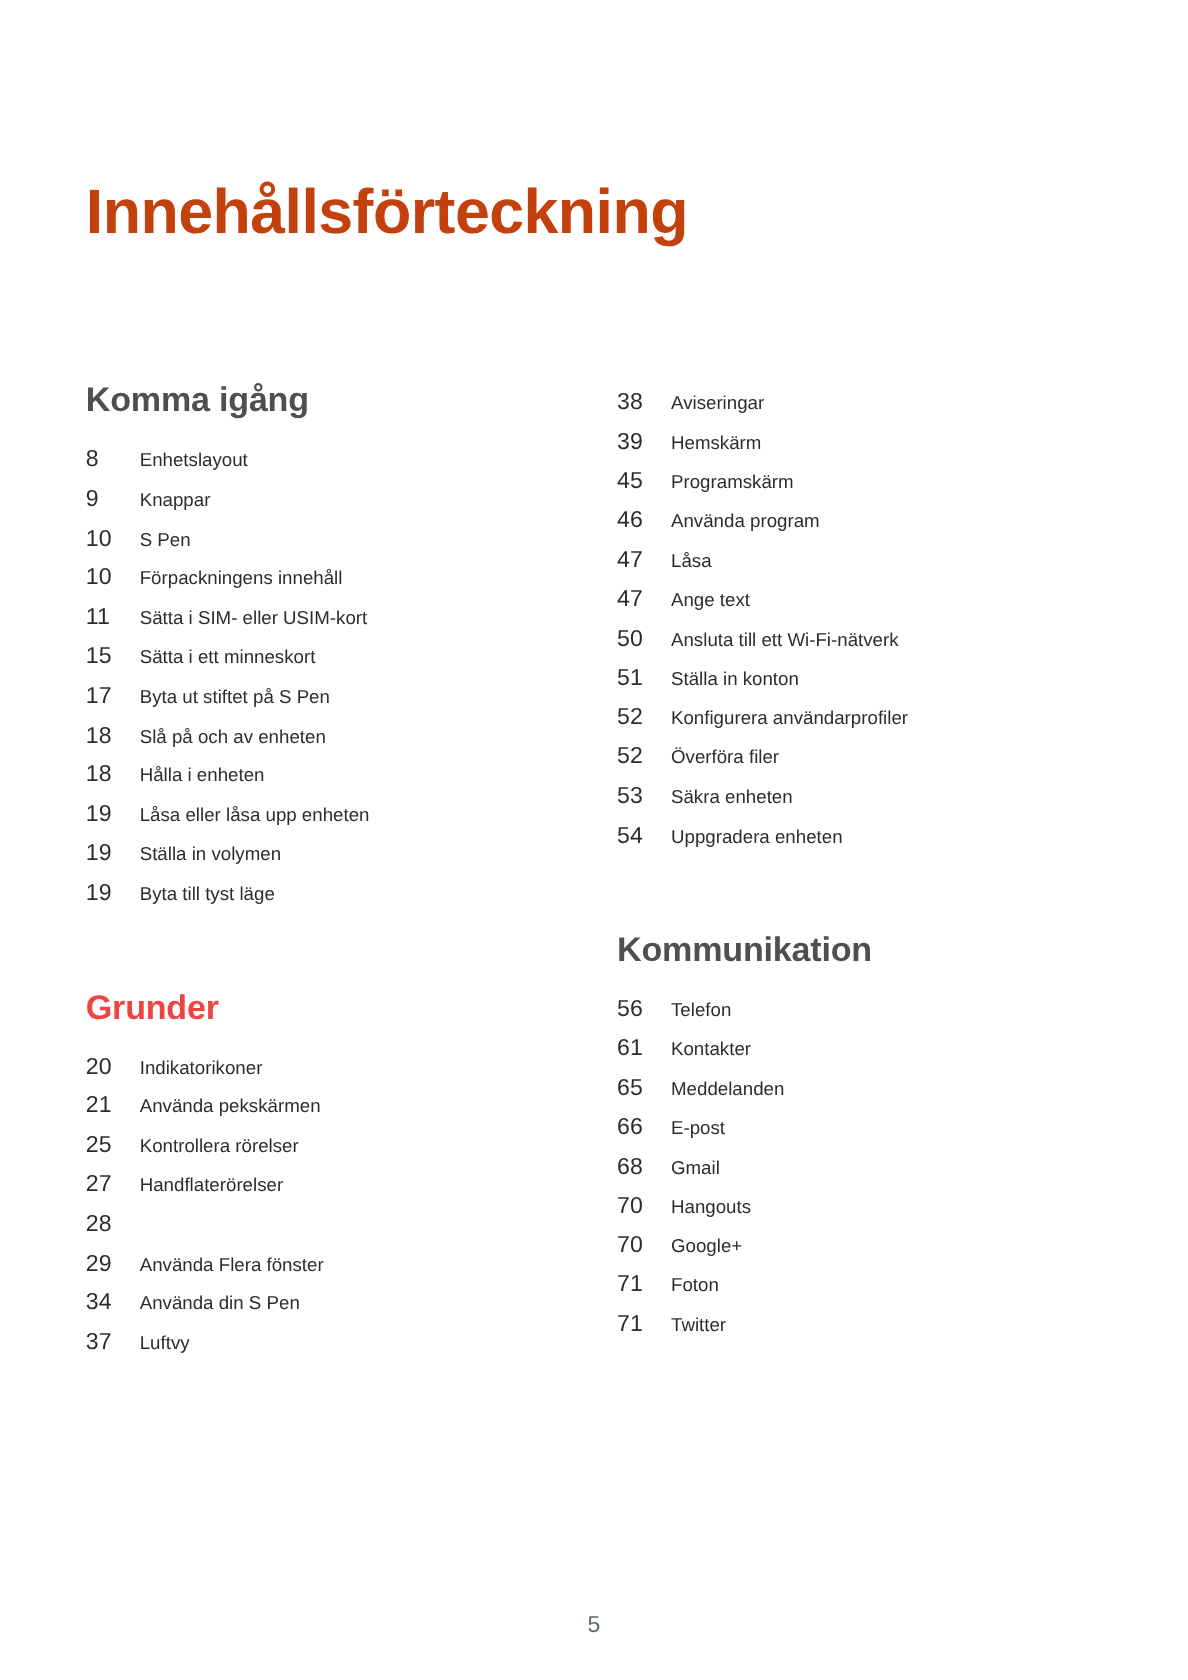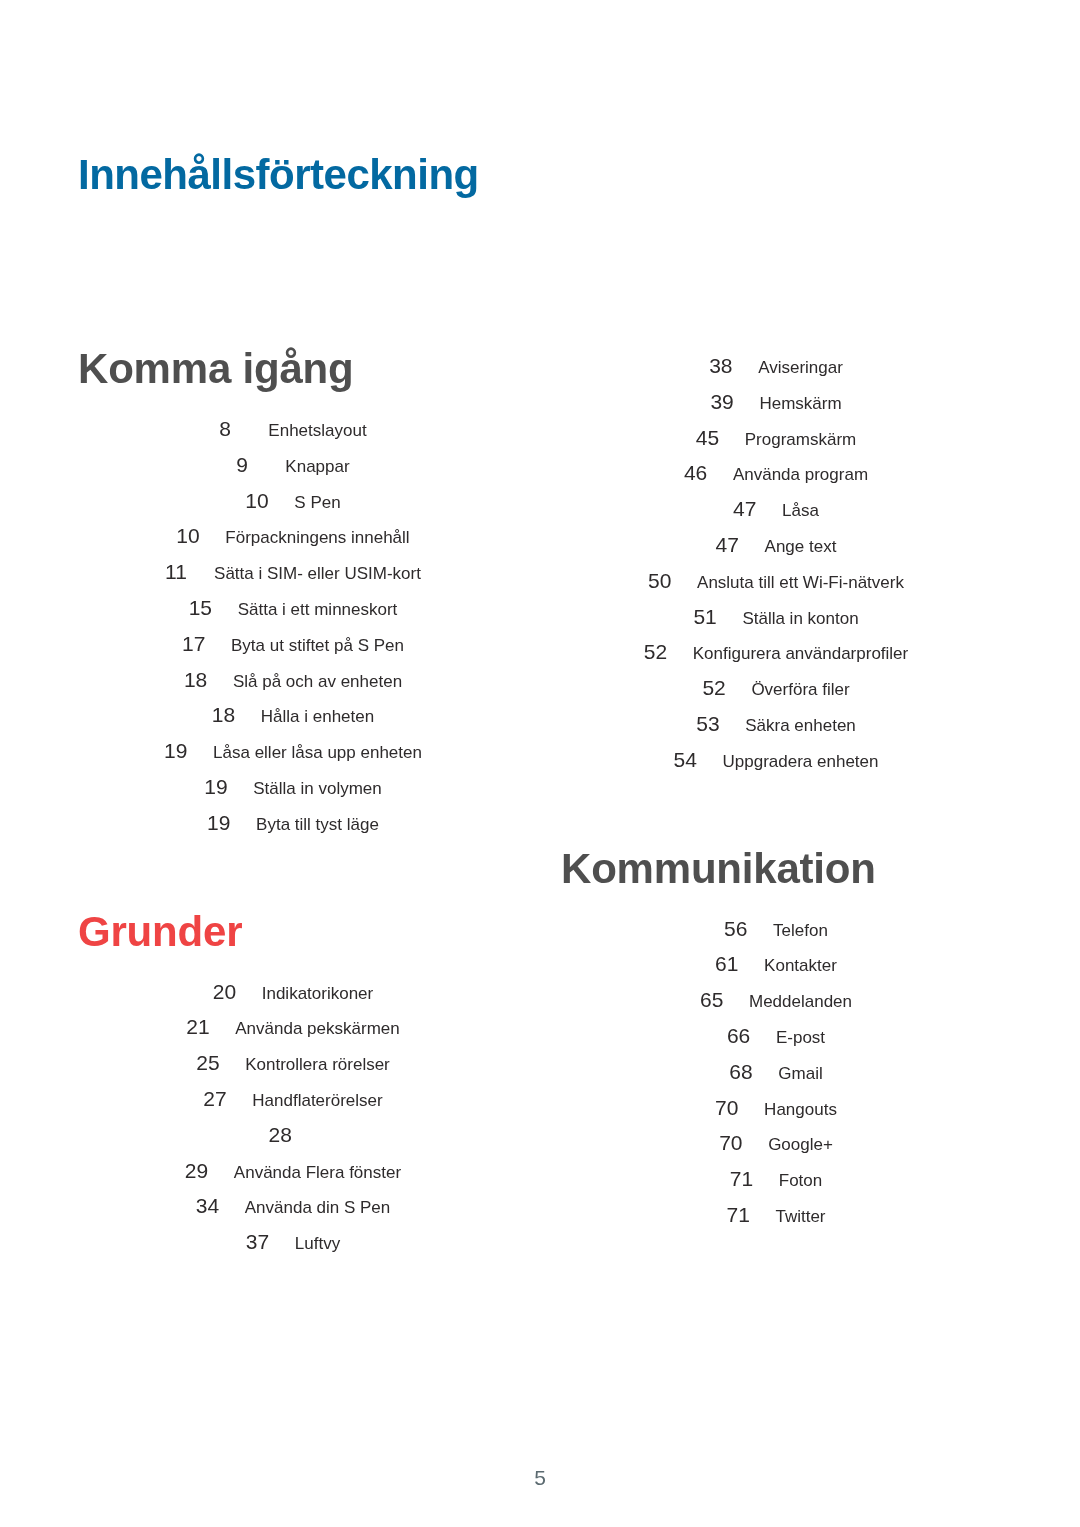--- a/index.html
+++ b/index.html
@@ -17,25 +17,25 @@
     font-family: "Liberation Sans", "DejaVu Sans", sans-serif;
     overflow: hidden;
     box-sizing: border-box;
   }
 
   
   .page-title {
     position: absolute;
     left: 78px;
     top: 124px;
-    font-size: 42px;
+    font-size: 57px;
     font-weight: 700;
     line-height: 1.1;
     letter-spacing: -0.5px;
-    color: #0369a1;
+    color: #c2410c;
     white-space: nowrap;
   }
 
   
   .columns {
     position: absolute;
     left: 0;
     top: 348px;
     width: 1080px;
   }
@@ -44,21 +44,21 @@
     position: absolute;
     top: 0;
     width: 430px;
   }
 
   .column-left  { left: 78px; }
   .column-right { left: 561px; }
 
   
   .section-heading {
-    font-size: 42px;
+    font-size: 31px;
     font-weight: 700;
     letter-spacing: -0.2px;
     line-height: 1;
     white-space: nowrap;
     margin: 0;
   }
 
   .section {
     margin-bottom: 0;
   }
@@ -79,21 +79,20 @@
     margin: 0;
     padding: 0;
   }
 
   .toc-row {
     display: flex;
     align-items: baseline;
     height: 35.8px;
     line-height: 35.8px;
     white-space: nowrap;
-    justify-content: center;
   }
 
   .toc-page {
     width: 49px;
     flex: 0 0 49px;
     font-size: 21px;
     color: #2e2b2c;
     text-align: left;
   }
 

